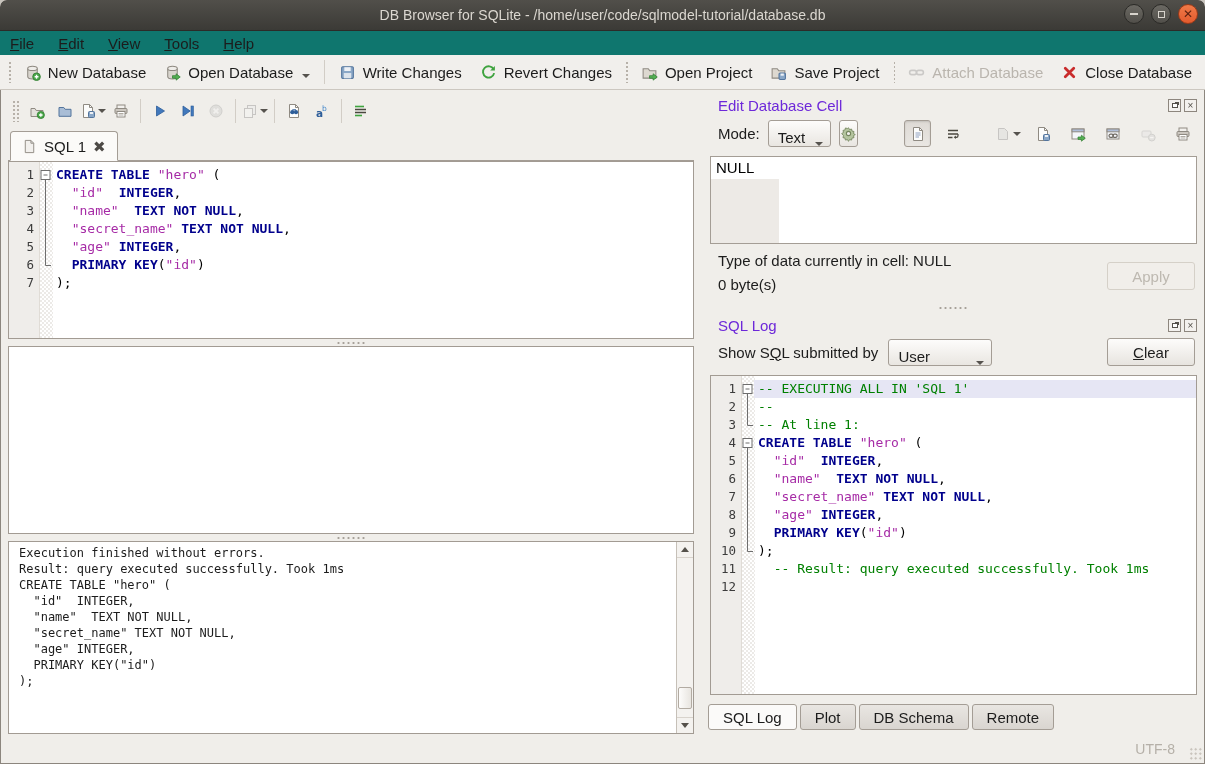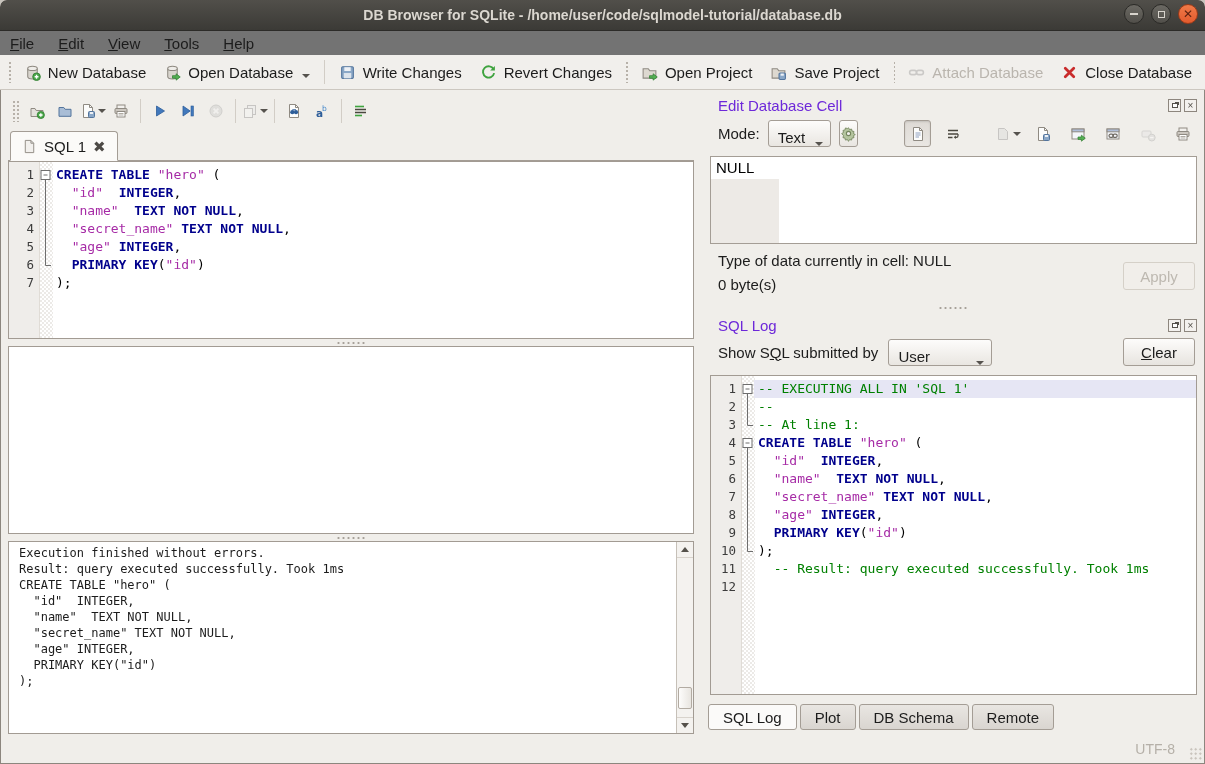--- a/index.html
+++ b/index.html
@@ -2,29 +2,29 @@
 <html><head>
 <meta charset="utf-8">
 <style>
   html,body{margin:0;padding:0;background:#c8c4bd;}
   .window{width:1205px;height:764px;display:flex;flex-direction:column;overflow:hidden;
     background:#f0eeea;font-family:"Liberation Sans","DejaVu Sans",sans-serif;font-size:15px;color:#1c1c1c;
     border-radius:7px 7px 0 0;box-shadow:inset 0 0 0 1px #8c867e;}
   
   .titlebar{height:30px;flex:none;background:linear-gradient(#514f4a,#3b3a36);position:relative;
     border-radius:7px 7px 0 0;border-bottom:1px solid #2c2b28;display:flex;align-items:center;}
-  .title{position:absolute;left:0;right:0;text-align:center;color:#dbd7d0;font-weight:bold;font-size:14px;}
+  .title{position:absolute;left:0;right:0;text-align:center;color:#dbd7d0;font-weight:normal;font-size:14px;}
   .win-controls{position:absolute;right:7px;top:4px;display:flex;gap:7px;z-index:2;}
   .wbtn{width:20px;height:20px;border-radius:50%;display:flex;align-items:center;justify-content:center;
     background:linear-gradient(#6b6963,#514f4a);border:1px solid #2b2a27;box-sizing:border-box;}
   .wbtn .bar{width:8px;height:2px;background:#d8d4cd;}
   .wbtn .sq{width:7px;height:7px;border:1.5px solid #d8d4cd;box-sizing:border-box;}
   .wbtn.close{background:linear-gradient(#f07a48,#e25b2e);border-color:#9c3a18;color:#5d2211;font-size:12px;font-weight:bold;line-height:1;}
   
-  .menubar{height:24px;flex:none;background:#737373;display:flex;align-items:center;padding-left:10px;gap:24px;}
+  .menubar{height:24px;flex:none;background:#0f766e;display:flex;align-items:center;padding-left:10px;gap:24px;}
   .menu-item{display:inline-block;cursor:default;}
   .menu-item::first-letter{text-decoration:underline;}
   
   .toolbar{height:34px;flex:none;background:#f1efec;border-bottom:1px solid #ccc7c0;display:flex;align-items:center;padding:0 4px;}
   .thandle{width:7px;height:22px;margin:0 4px;background-image:radial-gradient(circle,#b7b1a9 1px,transparent 1.3px);background-size:4px 4px;}
   .tsep{width:1px;height:24px;margin:0 5px;background:#d2cdc6;}
   .tgap{width:12px;}
   .tbtn{display:flex;align-items:center;gap:7px;padding:4px 9px;border-radius:3px;}
   .tbtn .tlbl{white-space:nowrap;}
   .tbtn.disabled .tlbl{color:#bab5ae;}
@@ -102,21 +102,21 @@
   .gearbtn{width:34px;height:27px;box-sizing:border-box;border:1px solid #a49d95;border-radius:3px;
     background:linear-gradient(#fdfcfb,#e9e6e1);display:flex;align-items:center;justify-content:center;}
   .cell-toolbar{display:flex;align-items:center;gap:8px;margin-left:38px;}
   .cell-toolbar .itbtn{width:25px;}
   .cell-editor{flex:none;height:86px;margin:0 0 8px 2px;border:1px solid #a49d95;background:#fff;position:relative;}
   .cell-editor .graycol{position:absolute;left:0;top:22px;bottom:0;width:68px;background:#edeae6;}
   .cell-editor .val{position:relative;padding:2px 5px;color:#000;}
   .cell-info-row{flex:none;display:flex;align-items:center;padding:0 2px 2px 10px;}
   .cell-info-texts{flex:1;}
   .cell-info-texts div{margin-bottom:7px;}
-  .pushbtn{width:72px;height:28px;box-sizing:border-box;border:1px solid #a49d95;border-radius:3px;
+  .pushbtn{width:88px;height:28px;box-sizing:border-box;border:1px solid #a49d95;border-radius:3px;
     background:linear-gradient(#fdfcfb,#e7e4df);display:flex;align-items:center;justify-content:center;}
   .pushbtn .btn-label{display:block;}
   .pushbtn .btn-label::first-letter{text-decoration:underline;}
   .pushbtn.disabled{border-color:#d5d0c8;background:#f1eeea;color:#bdb8b0;}
   .pushbtn.disabled .btn-label::first-letter{text-decoration:none;}
   .log-filter-row{flex:none;display:flex;align-items:center;gap:10px;padding:0 2px 9px 10px;}
   .log-filter-row .pushbtn{margin-left:auto;}
   .mn{text-decoration:underline;}
   #log-editor{flex:1;margin-left:2px;min-height:0;}
   

